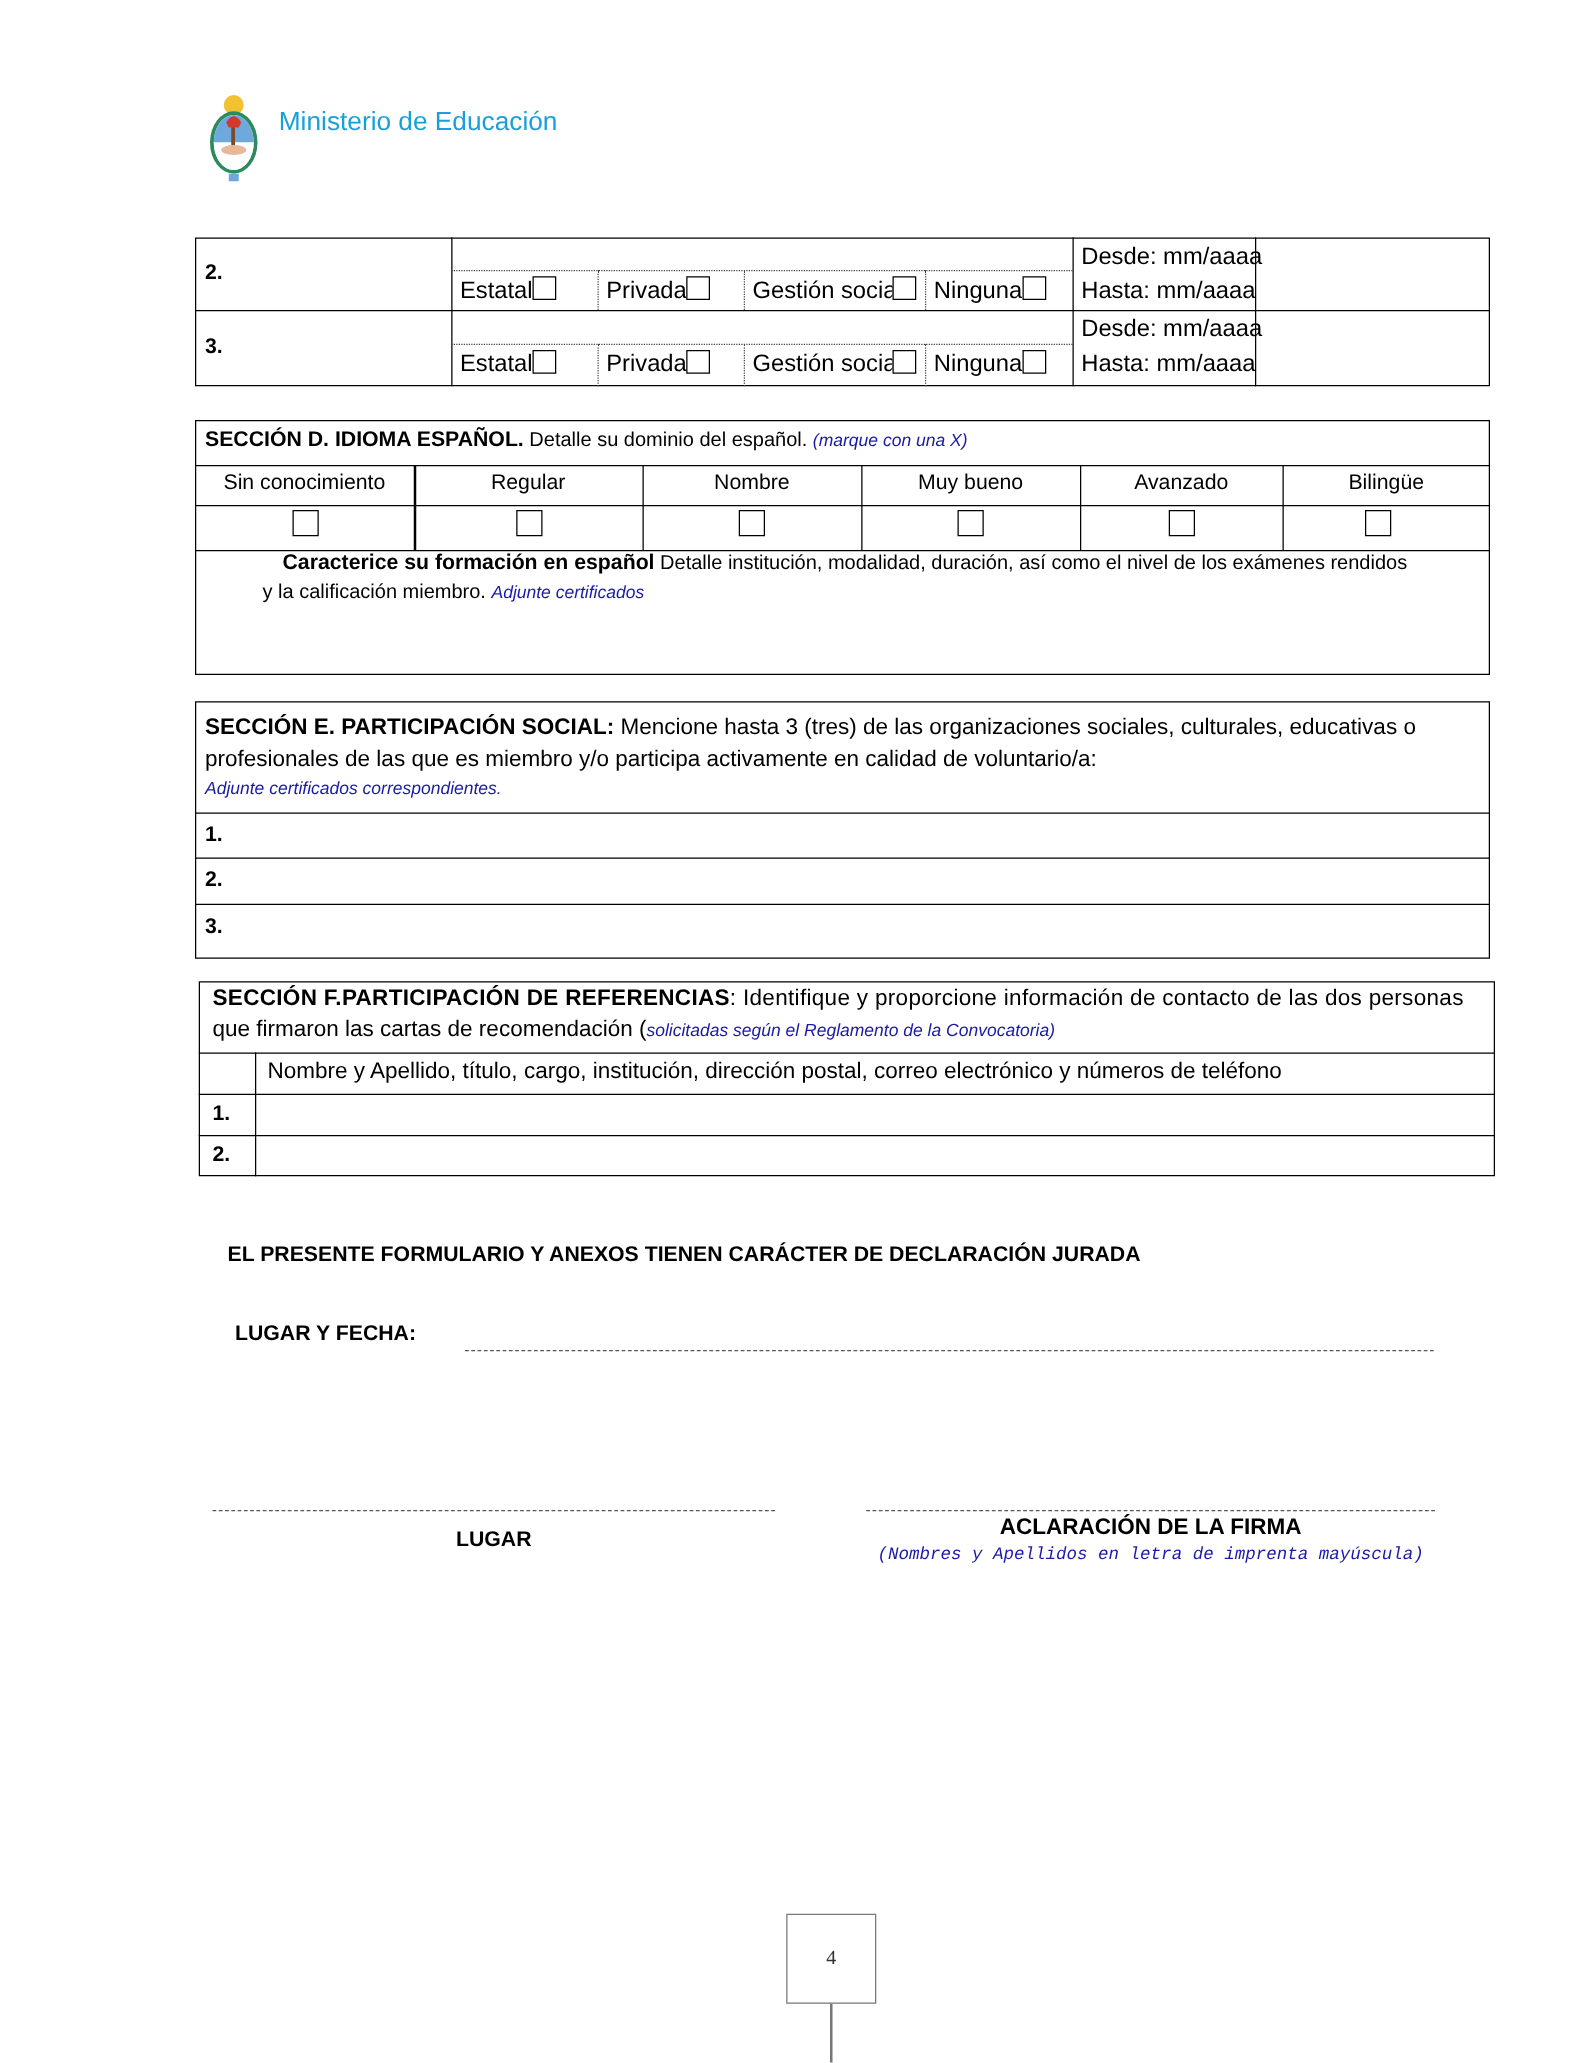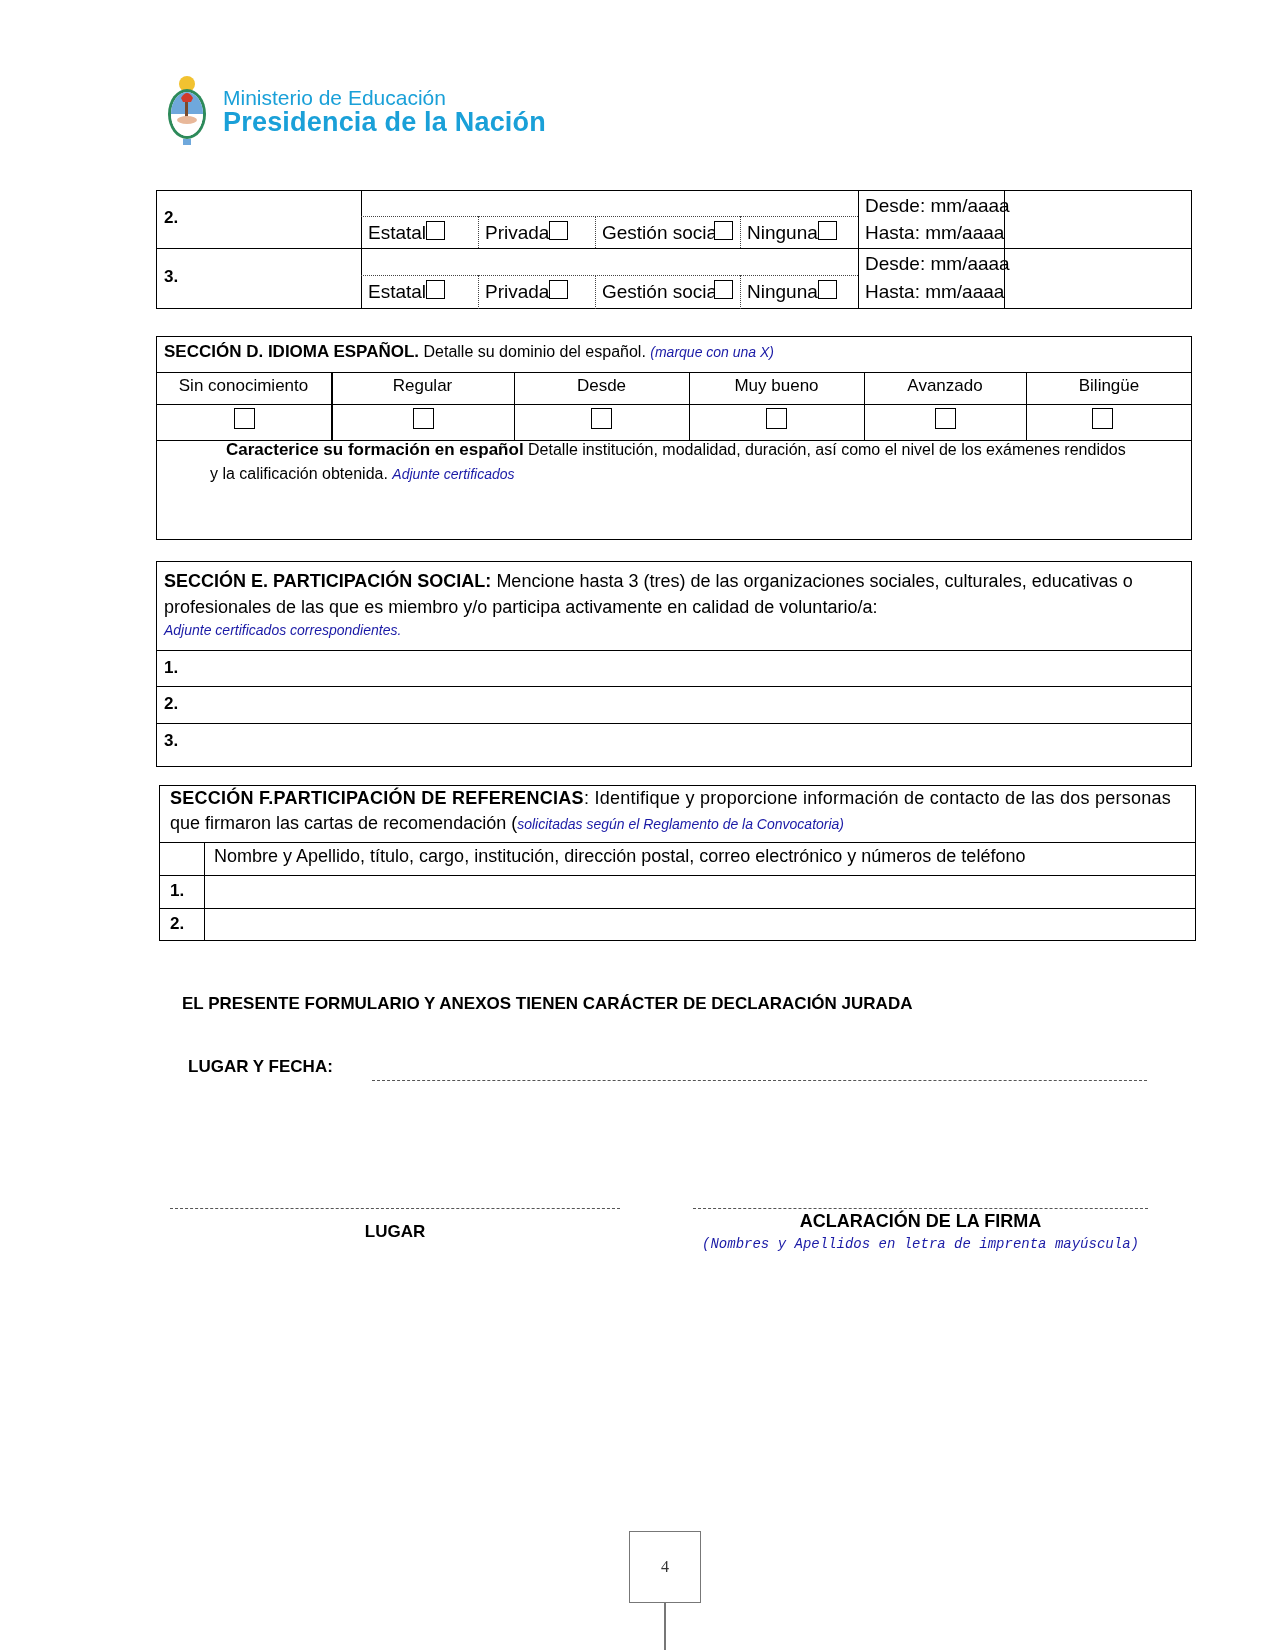--- a/index.html
+++ b/index.html
@@ -42,21 +42,20 @@
     <ellipse cx="22" cy="40" rx="19" ry="25" fill="#2d8a5a"></ellipse>
     <ellipse cx="22" cy="40" rx="16" ry="22" fill="#fff"></ellipse>
     <path d="M6 40 A16 22 0 0 1 38 40 Z" fill="#6fa8dc"></path>
     <path d="M6 40 A16 22 0 0 0 38 40 Z" fill="#ffffff"></path>
     <rect x="20" y="22" width="3" height="22" fill="#7a4a2a"></rect>
     <path d="M16 24 Q22 14 28 24 L26 28 L18 28 Z" fill="#d23a2a"></path>
     <ellipse cx="22" cy="46" rx="10" ry="4" fill="#e8b89a"></ellipse>
     <rect x="18" y="65" width="8" height="6" fill="#6fa8dc"></rect>
   </svg>
   <div class="ministry">Ministerio de Educación</div>
-  <div class="presidency">Presidencia de la Nación</div>
 </div>
 
 <div>
   <div class="box" style="left:156px; top:190px; width:1036px; height:119px;"></div>
   <div class="hline" style="left:156px; top:248px; width:1036px;"></div>
   <div class="vline" style="left:361px; top:190px; height:119px;"></div>
   <div class="vline" style="left:858px; top:190px; height:119px;"></div>
   <div class="vline" style="left:1004px; top:190px; height:119px;"></div>
 
   <div class="txt bold" style="left:164px; top:208px; font-size:17px;">2.</div>
@@ -104,38 +103,38 @@
   <div class="vline" style="left:1026px; top:372px; height:68px;"></div>
 
   <div class="txt" style="left:164px; top:342px; font-size:16px;">
     <span class="bold" style="font-size:17px;">SECCIÓN D. IDIOMA ESPAÑOL.</span>
     <span>Detalle su dominio del español.</span>
     <span class="blue ital" style="font-size:14px;">(marque con una X)</span>
   </div>
 
   <div class="txt" style="left:156px; width:175px; top:376px; text-align:center; font-size:17px;">Sin conocimiento</div>
   <div class="txt" style="left:331px; width:183px; top:376px; text-align:center; font-size:17px;">Regular</div>
-  <div class="txt" style="left:514px; width:175px; top:376px; text-align:center; font-size:17px;">Desde</div>
+  <div class="txt" style="left:514px; width:175px; top:376px; text-align:center; font-size:17px;">Nombre</div>
   <div class="txt" style="left:689px; width:175px; top:376px; text-align:center; font-size:17px;">Muy bueno</div>
   <div class="txt" style="left:864px; width:162px; top:376px; text-align:center; font-size:17px;">Avanzado</div>
   <div class="txt" style="left:1026px; width:166px; top:376px; text-align:center; font-size:17px;">Bilingüe</div>
 
   <div class="cb cb-thin" style="left:234px; top:408px; width:21px; height:21px;"></div>
   <div class="cb cb-thin" style="left:413px; top:408px; width:21px; height:21px;"></div>
   <div class="cb cb-thin" style="left:591px; top:408px; width:21px; height:21px;"></div>
   <div class="cb cb-thin" style="left:766px; top:408px; width:21px; height:21px;"></div>
   <div class="cb cb-thin" style="left:935px; top:408px; width:21px; height:21px;"></div>
   <div class="cb cb-thin" style="left:1092px; top:408px; width:21px; height:21px;"></div>
 
   <div class="txt" style="left:226px; top:440px; font-size:16px;">
     <span class="bold" style="font-size:17px;">Caracterice su formación en español</span>
     <span>Detalle institución, modalidad, duración, así como el nivel de los exámenes rendidos</span>
   </div>
   <div class="txt" style="left:210px; top:464px; font-size:16px;">
-    <span>y la calificación obtenida.</span>
+    <span>y la calificación miembro.</span>
     <span class="blue ital" style="font-size:14px;">Adjunte certificados</span>
   </div>
   <div class="abs" style="left:160px; top:488px; width:1028px; height:48px;"></div>
 </div>
 
 <div>
   <div class="box" style="left:156px; top:561px; width:1036px; height:206px;"></div>
   <div class="hline" style="left:156px; top:650px; width:1036px;"></div>
   <div class="hline" style="left:156px; top:686px; width:1036px;"></div>
   <div class="hline" style="left:156px; top:723px; width:1036px;"></div>

